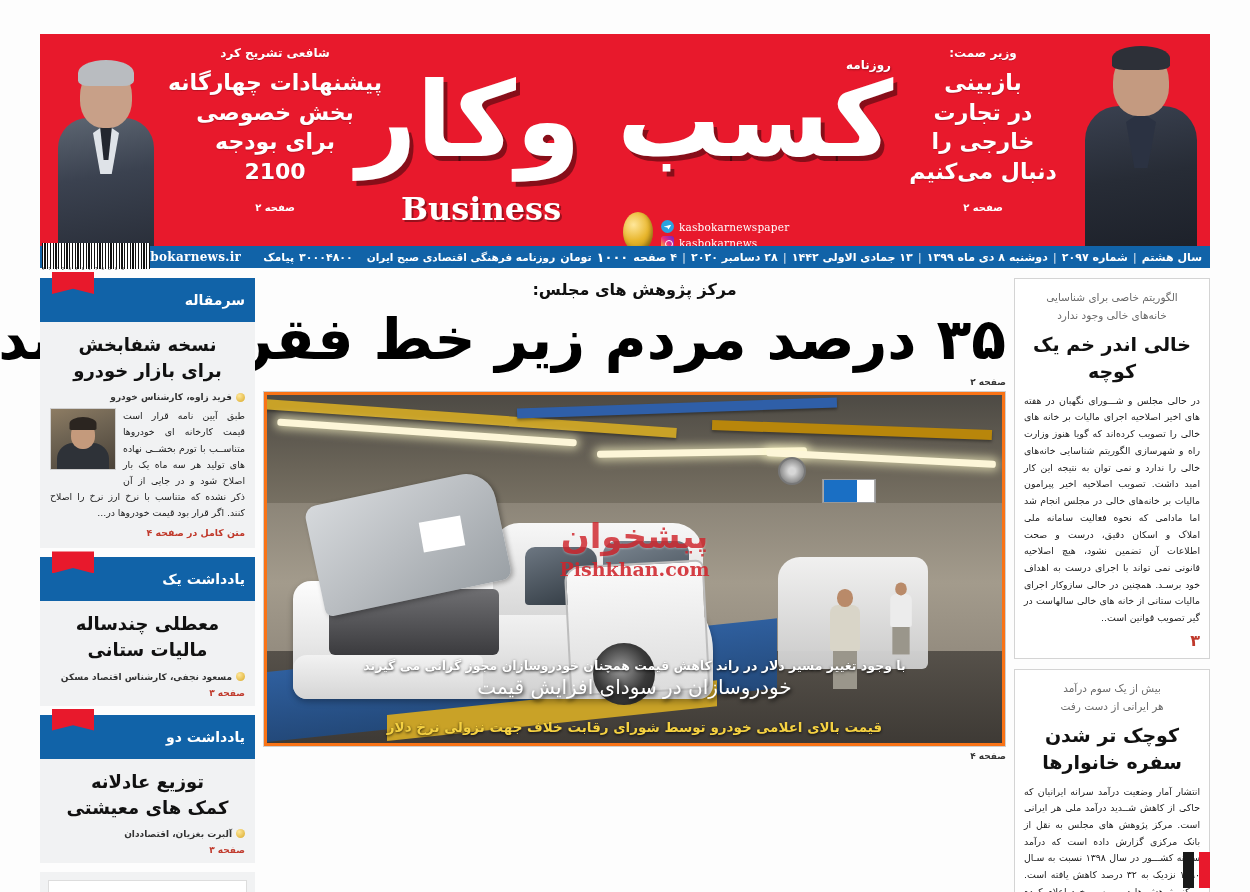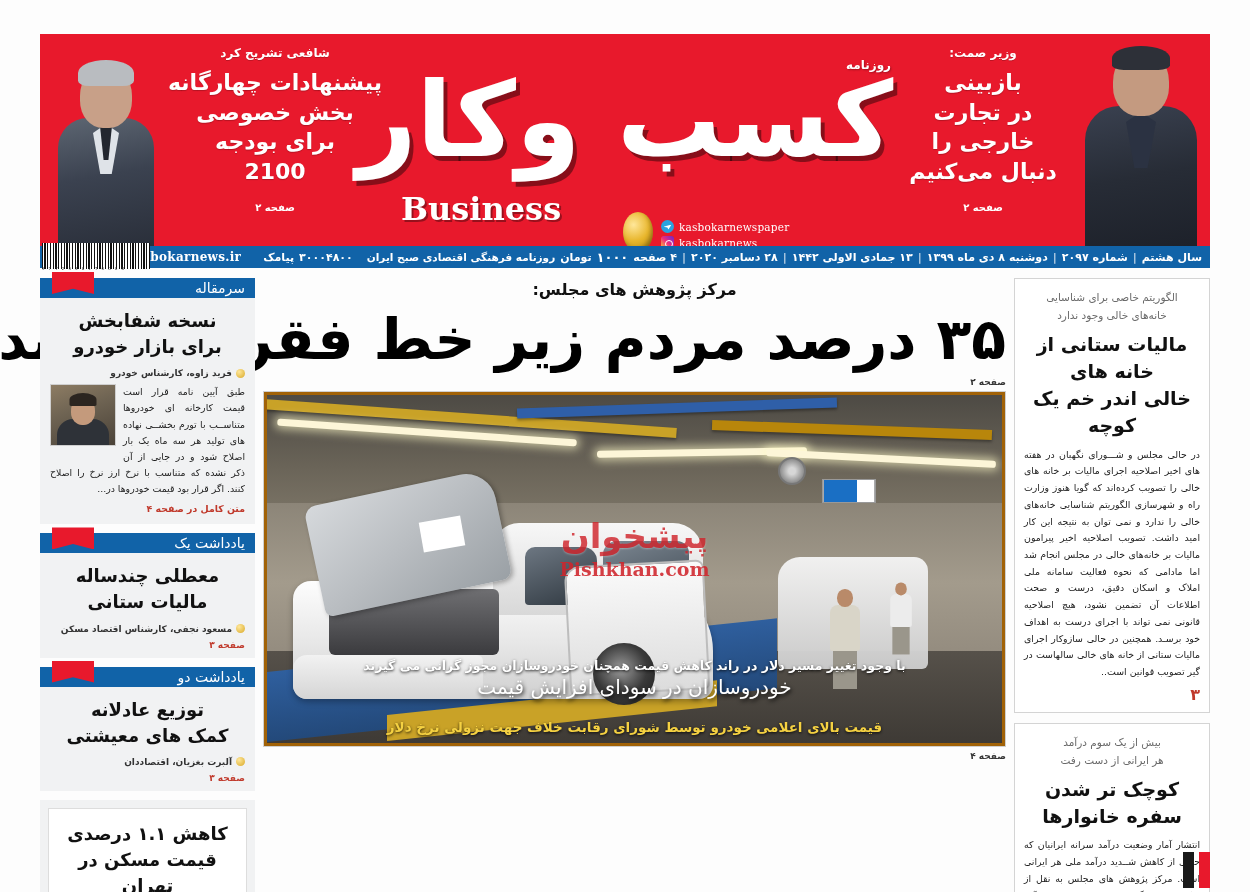--- a/index.html
+++ b/index.html
@@ -218,24 +218,24 @@
     display: flex; flex-direction: row-reverse;
     gap: 8px;
   }
 
   
   .sidebar { width: 215px; flex: 0 0 215px; }
   .side-card { margin-bottom: 9px; }
   .side-head {
     position: relative;
     background: #1163a8;
-    height: 20px;
+    height: 44px;
     display: flex; align-items: center; justify-content: flex-start;
     padding-right: 10px;
-    color: #fff; font-size: 14px; font-weight: normal;
+    color: #fff; font-size: 14px; font-weight: bold;
   }
   .side-head::before {
     content: "";
     position: absolute; left: 12px; top: -6px;
     width: 42px; height: 22px;
     background: #e8192c;
     clip-path: polygon(0 0, 100% 0, 100% 100%, 50% 76%, 0 100%);
   }
   .side-body {
     background: #f1f2f3;
@@ -314,21 +314,21 @@
     line-height: 1.08;
     letter-spacing: -1px;
     white-space: nowrap;
   }
   .lead-page {
     font-size: 9px; color: #333; margin: 6px 0 4px; font-weight: bold;
   }
   .photo-frame {
     border: 1px solid #cfcfcf;
     padding: 3px;
-    background: #a16207;
+    background: #f97316;
     position: relative;
   }
   .photo {
     position: relative;
     width: 100%; height: 348px;
     overflow: hidden;
     background: #6e6a60;
   }
   
   .f-ceiling {
@@ -786,21 +786,20 @@
     </div>
 
     <div class="leftcol">
 
       <div class="lc-card">
         <div class="lc-kicker">
           <span>الگوریتم خاصی برای شناسایی</span>
           <span>خانه‌های خالی وجود ندارد</span>
         </div>
         <div class="lc-title">
-          <span>مالیات ستانی از خانه های</span>
           <span>خالی اندر خم یک کوچه</span>
         </div>
         <div class="lc-body">در حالی مجلس و شـــورای نگهبان در هفته های اخیر اصلاحیه اجرای مالیات بر خانه های خالی را تصویب کرده‌اند که گویا هنوز وزارت راه و شهرسازی الگوریتم شناسایی خانه‌های خالی را ندارد و نمی توان به نتیجه این کار امید داشت. تصویب اصلاحیه اخیر پیرامون مالیات بر خانه‌های خالی در مجلس انجام شد اما مادامی که نحوه فعالیت سامانه ملی املاک و اسکان دقیق، درست و صحت اطلاعات آن تضمین نشود، هیچ اصلاحیه قانونی نمی تواند با اجرای درست به اهداف خود برسـد. همچنین در حالی سازوکار اجرای مالیات ستانی از خانه های خالی سالهاست در گیر تصویب قوانین است..</div>
         <div class="lc-page">۳</div>
       </div>
 
       <div class="lc-card">
         <div class="lc-kicker">
           <span>بیش از یک سوم درآمد</span>
           <span>هر ایرانی از دست رفت</span>

